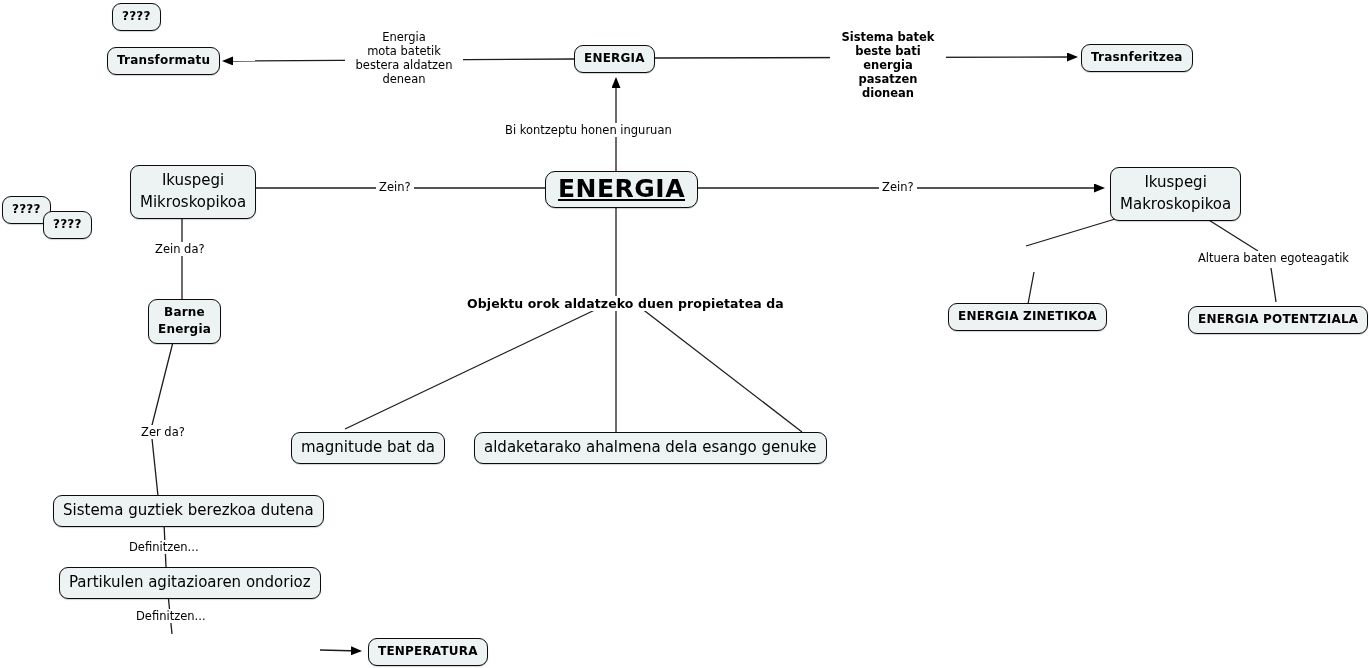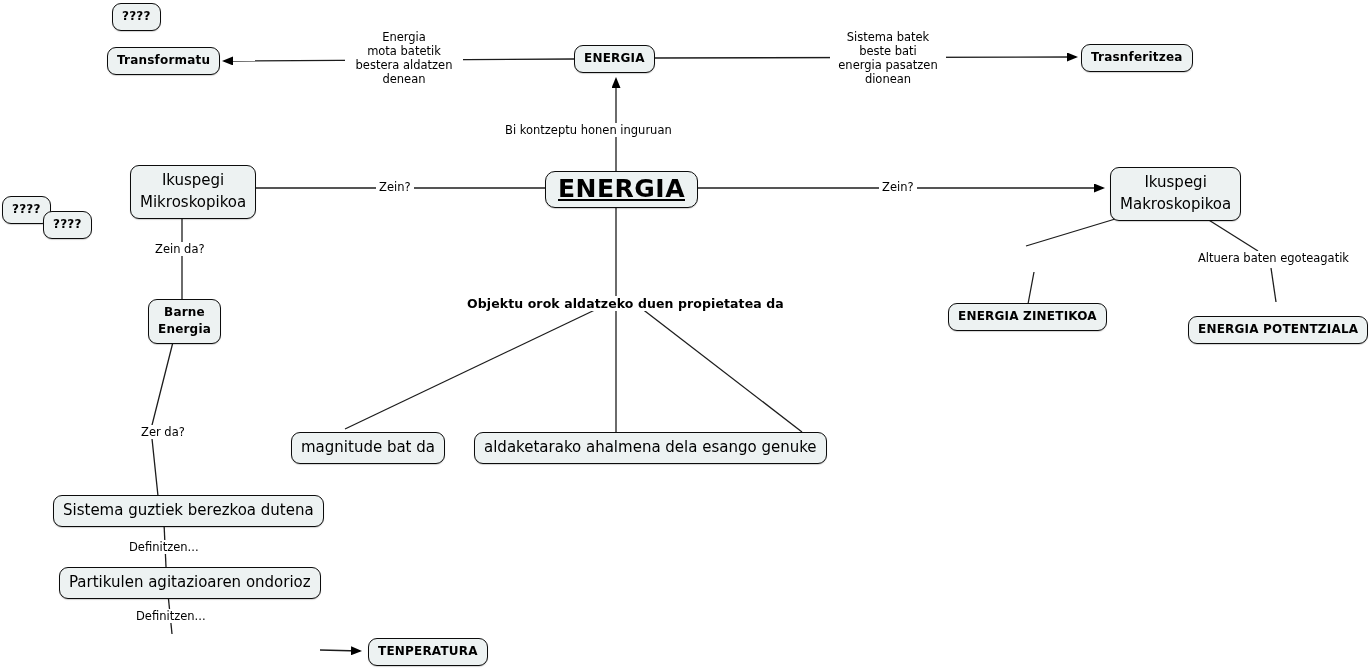--- a/index.html
+++ b/index.html
@@ -111,21 +111,21 @@
   <div class="node bold nowrap" style="left:43px; top:211px;">
     <span class="node-label">????</span>
   </div>
   <div class="node bold twoline" style="left:148px; top:299px;">
     <span class="node-label">Barne
 Energia</span>
   </div>
   <div class="node bold nowrap" style="left:948px; top:303px;">
     <span class="node-label">ENERGIA ZINETIKOA</span>
   </div>
-  <div class="node bold nowrap" style="left:1188px; top:316px;">
+  <div class="node bold nowrap" style="left:1188px; top:306px;">
     <span class="node-label">ENERGIA POTENTZIALA</span>
   </div>
   <div class="node nowrap" style="left:245px; top:432px;margin-left:46px;">
     <span class="node-label">magnitude bat da</span>
   </div>
   <div class="node nowrap" style="left:474px; top:432px;">
     <span class="node-label">aldaketarako ahalmena dela esango genuke</span>
   </div>
   <div class="node nowrap" style="left:53px; top:495px;">
     <span class="node-label">Sistema guztiek berezkoa dutena</span>
@@ -134,21 +134,21 @@
     <span class="node-label">Partikulen agitazioaren ondorioz</span>
   </div>
   <div class="node bold nowrap" style="left:368px; top:638px;">
     <span class="node-label">TENPERATURA</span>
   </div>
 
   <div class="elabel center" style="left:345px; top:30px; width:112px;">Energia
 mota batetik
 bestera aldatzen
 denean</div>
-  <div class="elabel center" style="left:830px; top:30px; width:110px;">Sistema batek
+  <div class="elabel center" style="left:830px; top:30px; width:110px;font-weight:bold;">Sistema batek
 beste bati
 energia pasatzen
 dionean</div>
   <div class="elabel" style="left:502px; top:123px;">Bi kontzeptu honen inguruan</div>
   <div class="elabel" style="left:376px; top:180px;">Zein?</div>
   <div class="elabel" style="left:879px; top:180px;">Zein?</div>
   <div class="elabel" style="left:152px; top:242px;">Zein da?</div>
   <div class="elabel bold" style="left:464px; top:288px;">Objektu orok aldatzeko duen propietatea da</div>
   <div class="elabel" style="left:1195px; top:251px;">Altuera baten egoteagatik</div>
   <div class="elabel" style="left:116px; top:425px;margin-left:22px;">Zer da?</div>

